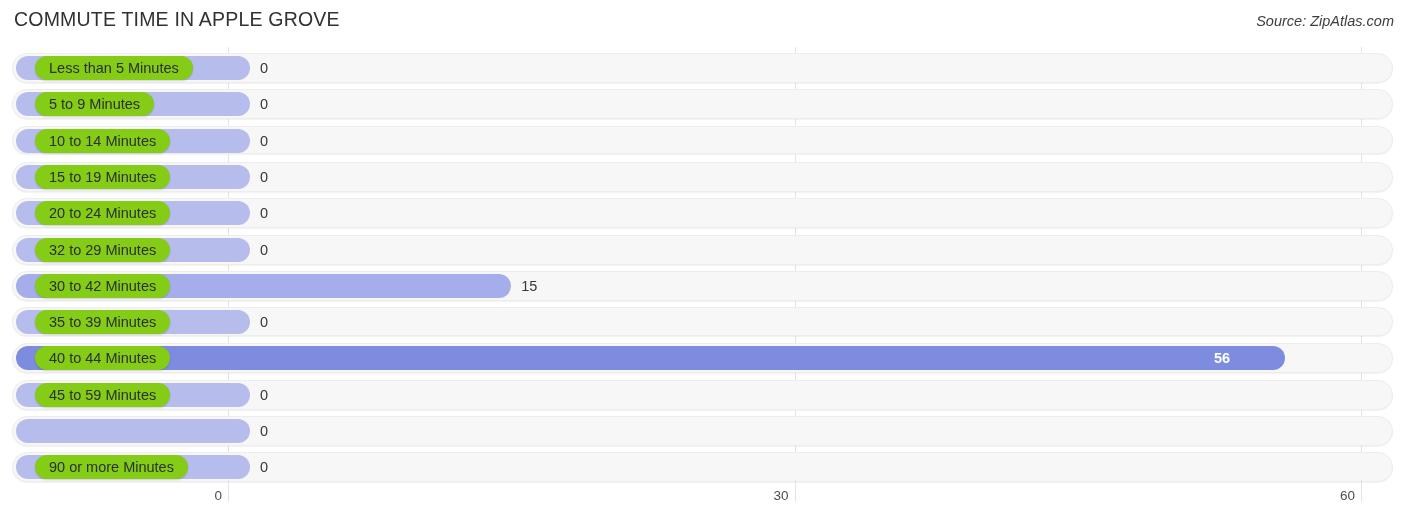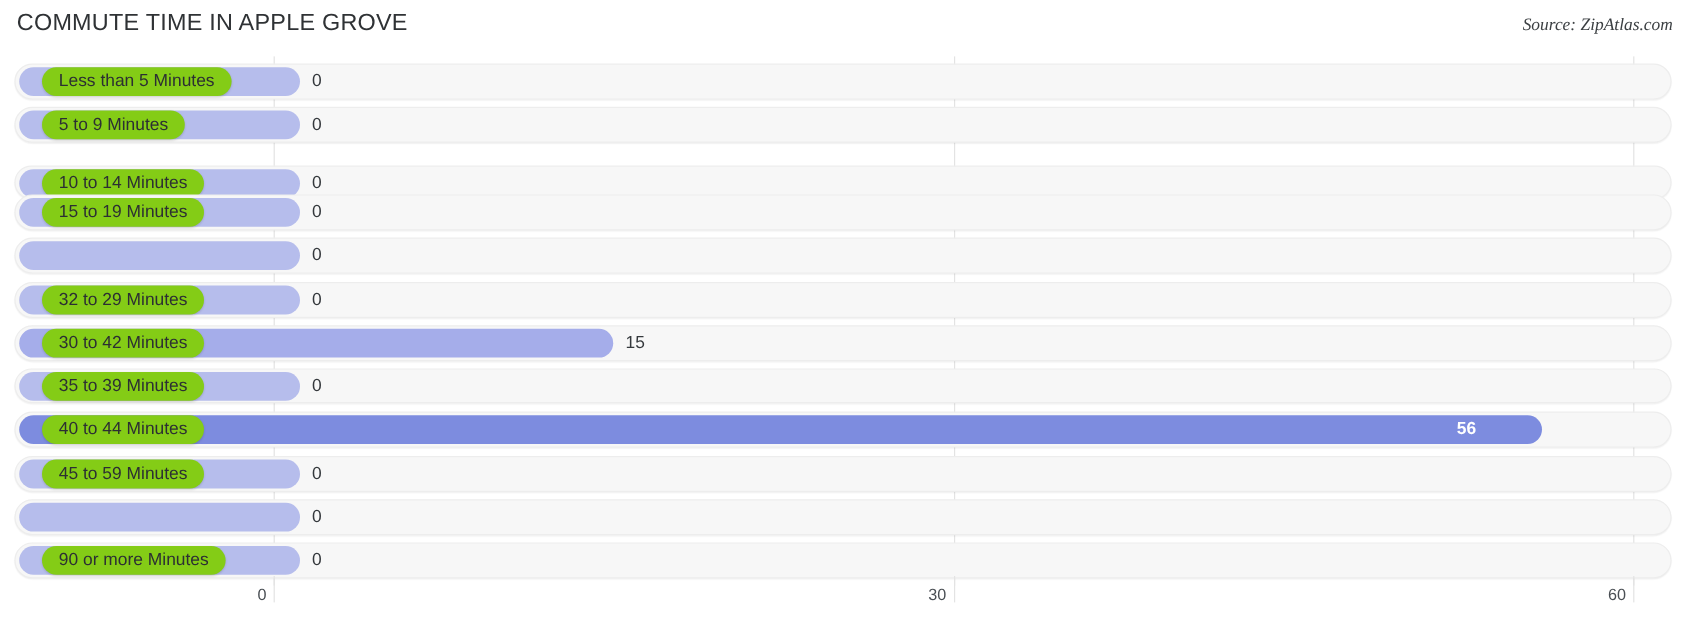--- a/index.html
+++ b/index.html
@@ -32,21 +32,20 @@
     white-space: nowrap;
   }
   .chart-source {
     position: absolute;
     right: 12px;
     top: 13px;
     font-size: 14.5px;
     font-style: italic;
     color: #3b3f42;
     white-space: nowrap;
-    font-family: Liberation Serif, serif;
   }
 
   
   .plot {
     position: absolute;
     left: 0;
     top: 47px;
     width: 1406px;
     height: 441px;
   }
@@ -170,35 +169,36 @@
           <div class="bar low" style="left: 4px; width: 234px; background: rgb(182, 189, 236);"></div>
           <div class="cat-label">Less than 5 Minutes</div>
           <div class="val-out" style="left: 248px;">0</div>
         </div>
         <div class="row" style="top: 42.3px; height: 30px; text-decoration: underline;">
           <div class="track" style="background: rgb(247, 247, 247);"></div>
           <div class="bar low" style="left: 4px; width: 234px; background: rgb(182, 189, 236);"></div>
           <div class="cat-label">5 to 9 Minutes</div>
           <div class="val-out" style="left: 248px;">0</div>
         </div>
-        <div class="row" style="top: 78.6px; height: 28px; margin-top: 12px;">
+        <div class="row" style="top: 78.6px; height: 28px;">
           <div class="track" style="background: rgb(247, 247, 247);"></div>
           <div class="bar low" style="left: 4px; width: 234px; background: rgb(182, 189, 236);"></div>
           <div class="cat-label">10 to 14 Minutes</div>
           <div class="val-out" style="left: 248px;">0</div>
         </div>
         <div class="row" style="top: 114.9px; height: 30px;">
           <div class="track" style="background: rgb(247, 247, 247);"></div>
           <div class="bar low" style="left: 4px; width: 234px; background: rgb(182, 189, 236);"></div>
           <div class="cat-label">15 to 19 Minutes</div>
           <div class="val-out" style="left: 248px;">0</div>
         </div>
         <div class="row" style="top: 151.2px; height: 30px;">
           <div class="track" style="background: rgb(247, 247, 247);"></div>
           <div class="bar low" style="left: 4px; width: 234px; background: rgb(182, 189, 236);"></div>
+          <div class="cat-label">20 to 24 Minutes</div>
           <div class="val-out" style="left: 248px;">0</div>
         </div>
         <div class="row" style="top: 187.5px; height: 30px;">
           <div class="track" style="background: rgb(247, 247, 247);"></div>
           <div class="bar low" style="left: 4px; width: 234px; background: rgb(182, 189, 236);"></div>
           <div class="cat-label">32 to 29 Minutes</div>
           <div class="val-out" style="left: 248px;">0</div>
         </div>
         <div class="row" style="top: 223.8px; height: 30px;">
           <div class="track" style="background: rgb(247, 247, 247);"></div>

